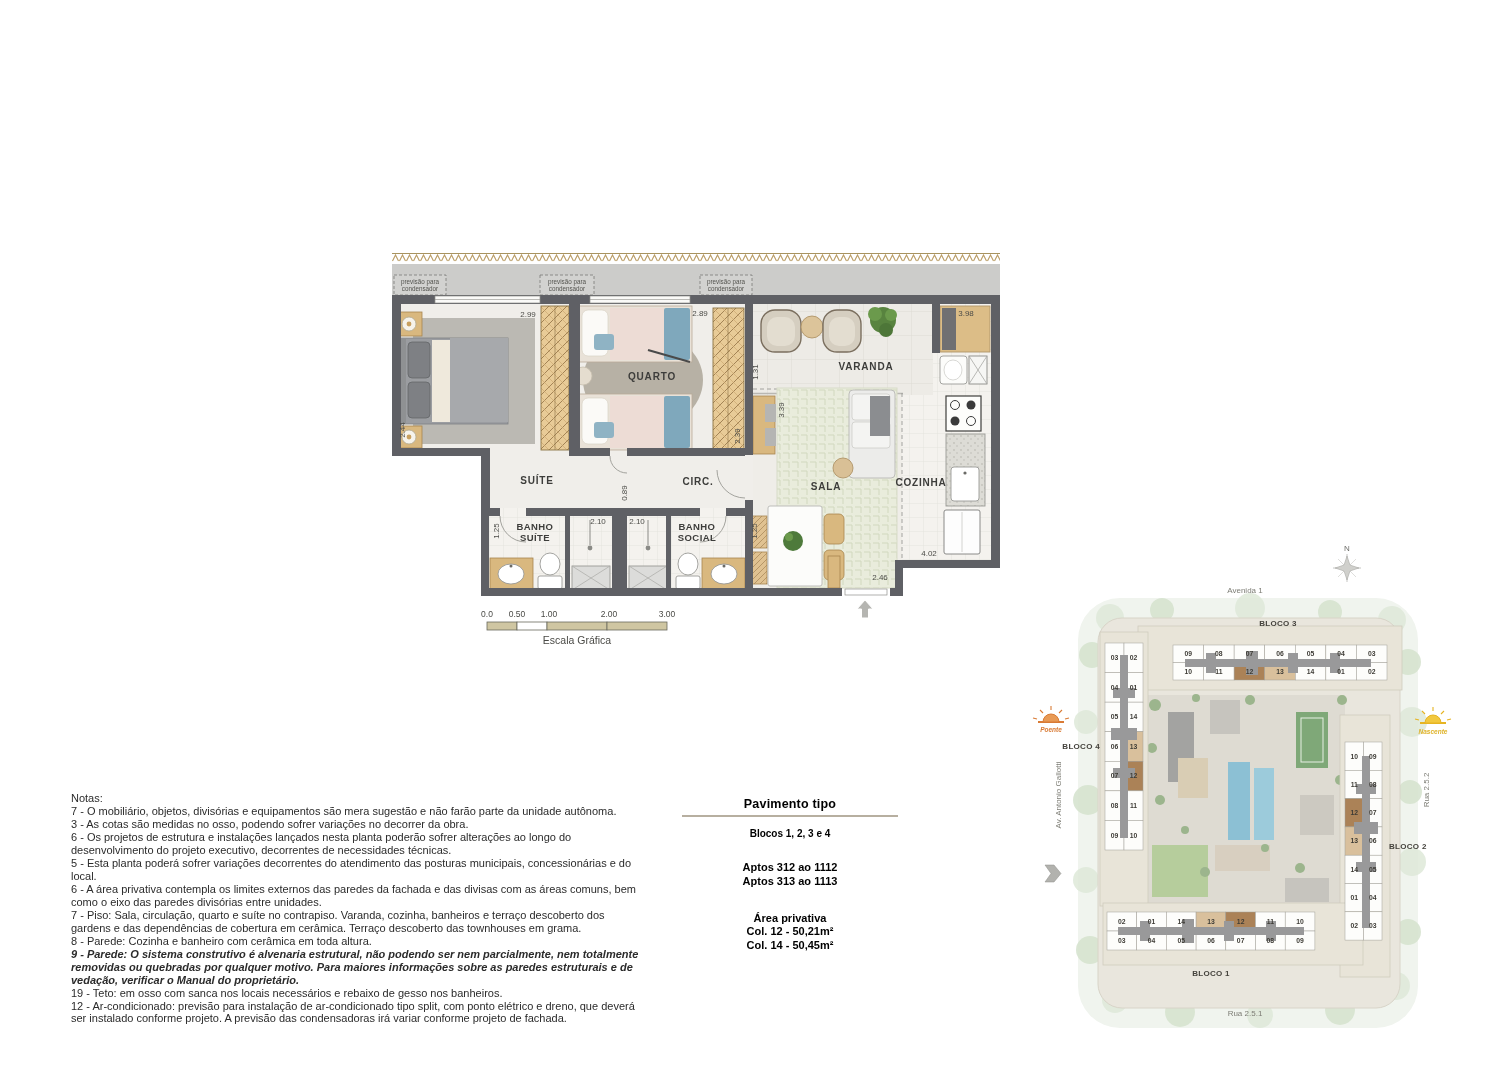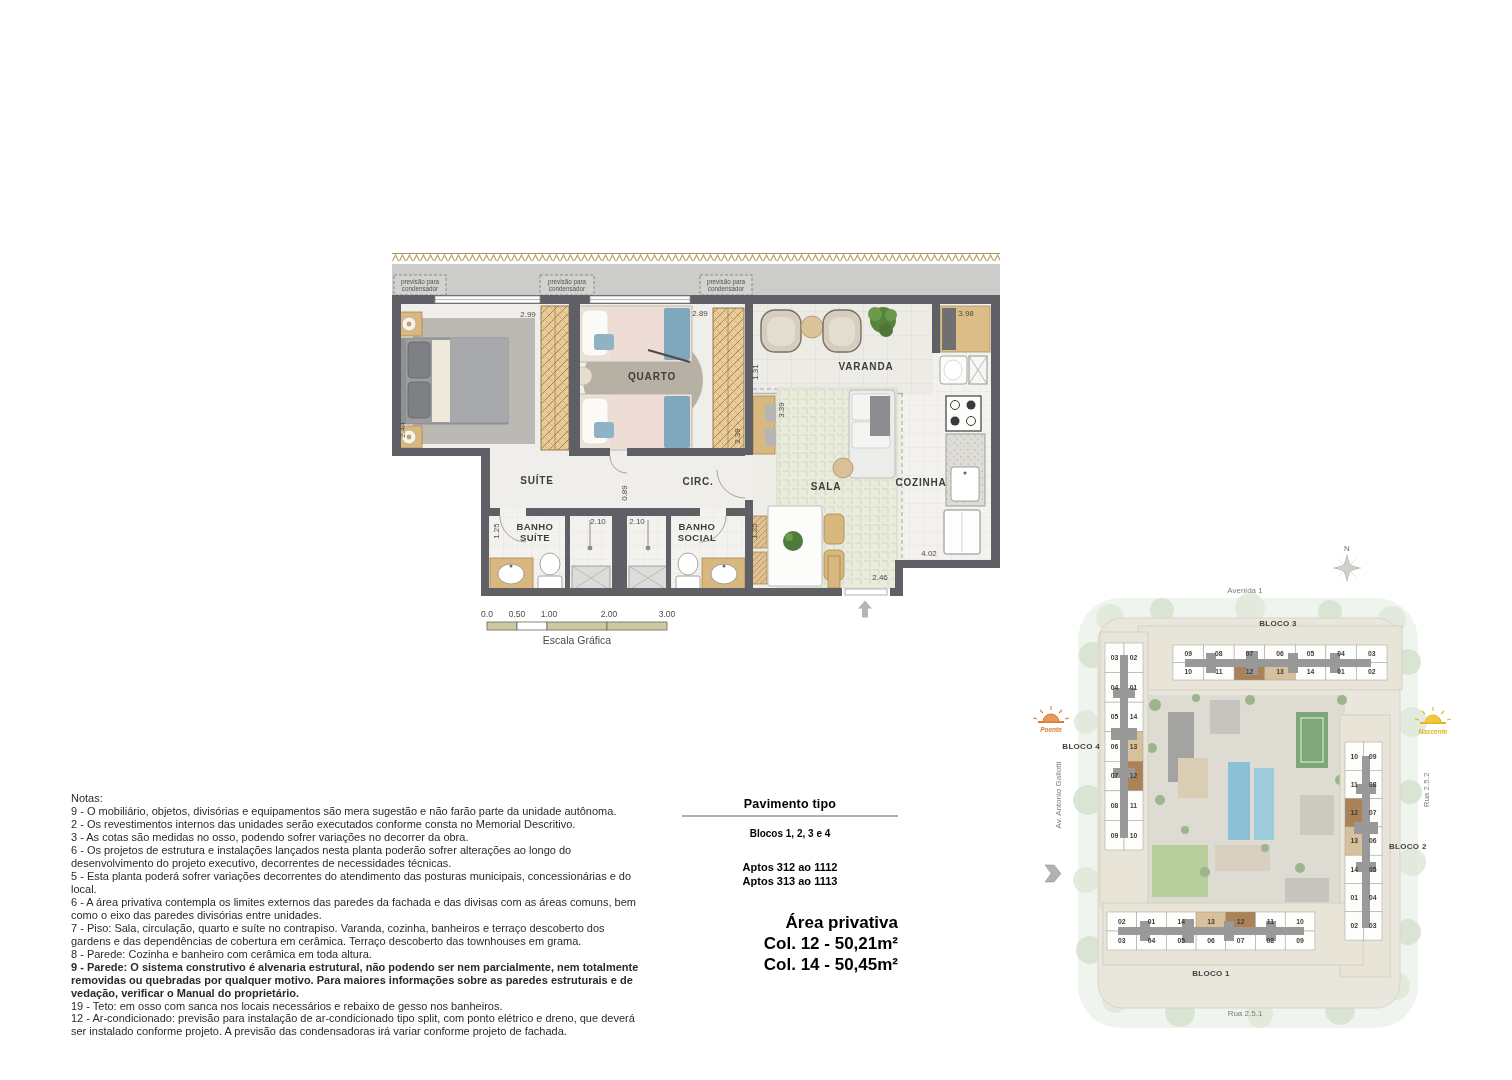--- a/index.html
+++ b/index.html
@@ -14,27 +14,27 @@
   .tick{font-size:8.5px;fill:#4a4a46;}
   .sg{font-size:10.5px;fill:#4a4a46;}
   .street{font-size:8px;fill:#7d7d75;}
   .blk{font-size:8px;font-weight:bold;fill:#44423c;letter-spacing:.3px;}
   .unit{font-size:6.8px;font-weight:bold;fill:#3e3c36;}
   .sunw{font-size:6.5px;font-style:italic;font-weight:bold;fill:#d97b35;}
   .sune{font-size:6.5px;font-style:italic;font-weight:bold;fill:#dfb32a;}
   .north{font-size:8px;fill:#6f6f6b;}
   .notes{position:absolute;left:64px;top:792px;width:580px;font-size:11px;line-height:1.18;color:#2b2b2b;}
   .notes p{margin:0;padding-left:7px;}
-  .notes .bold{font-weight:bold;}
+  .notes .bold{font-weight:bold;font-style:italic;}
   .info-panel{position:absolute;left:682px;top:797px;width:216px;text-align:center;color:#000000;}
   .ip-title{font-size:12.5px;font-weight:bold;letter-spacing:.2px;}
   .ip-rule{border-top:2px solid #b7afa0;margin-top:4px;}
   .ip-blocks{font-size:10px;font-weight:bold;margin-top:11px;}
   .ip-aptos{font-size:11px;font-weight:bold;margin-top:22px;line-height:1.25;}
-  .ip-area{font-size:17px;font-weight:bold;margin-top:23px;line-height:1.25;text-align:right;}
+  .ip-area{font-size:11px;font-weight:bold;margin-top:23px;line-height:1.25;}
 </style>
 </head>
 <body>
 
 <div class="page">
 
 <svg width="1512" height="1080" viewBox="0 0 1512 1080">
   <defs>
     <pattern id="saw" width="7" height="11" patternUnits="userSpaceOnUse">
       <path d="M0.5,8 L3.5,2 L6.5,8" fill="none" stroke="#b99b63" stroke-width="1.1"></path>
@@ -562,22 +562,21 @@
     <text class="street" x="1245" y="593" text-anchor="middle">Avenida 1</text>
     <text class="street" x="1245" y="1016" text-anchor="middle">Rua 2.5.1</text>
     <text class="street" x="1429" y="790" text-anchor="middle" transform="rotate(-90 1429 790)">Rua 2.5.2</text>
     <text class="street" x="1061" y="795" text-anchor="middle" transform="rotate(-90 1061 795)">Av. Antonio Gallotti</text>
   </g>
 </svg>
 
 <div class="notes">
   <p>Notas:</p>
   <div id="notes-list">
-        <p>9 - O mobiliário, objetos, divisórias e equipamentos são mera sugestão e não farão parte da unidade autônoma.</p>
-        <p>2 - Os revestimentos internos das unidades serão executados conforme consta no Memorial Descritivo.</p>
+        <p>7 - O mobiliário, objetos, divisórias e equipamentos são mera sugestão e não farão parte da unidade autônoma.</p>
         <p>3 - As cotas são medidas no osso, podendo sofrer variações no decorrer da obra.</p>
         <p>6 - Os projetos de estrutura e instalações lançados nesta planta poderão sofrer alterações ao longo do desenvolvimento do projeto executivo, decorrentes de necessidades técnicas.</p>
         <p>5 - Esta planta poderá sofrer variações decorrentes do atendimento das posturas municipais, concessionárias e do local.</p>
         <p>6 - A área privativa contempla os limites externos das paredes da fachada e das divisas com as áreas comuns, bem como o eixo das paredes divisórias entre unidades.</p>
         <p>7 - Piso: Sala, circulação, quarto e suíte no contrapiso. Varanda, cozinha, banheiros e terraço descoberto dos gardens e das dependências de cobertura em cerâmica. Terraço descoberto das townhouses em grama.</p>
         <p>8 - Parede: Cozinha e banheiro com cerâmica em toda altura.</p>
         <p class="bold">9 - Parede: O sistema construtivo é alvenaria estrutural, não podendo ser nem parcialmente, nem totalmente removidas ou quebradas por qualquer motivo. Para maiores informações sobre as paredes estruturais e de vedação, verificar o Manual do proprietário.</p>
         <p>19 - Teto: em osso com sanca nos locais necessários e rebaixo de gesso nos banheiros.</p>
         <p>12 - Ar-condicionado: previsão para instalação de ar-condicionado tipo split, com ponto elétrico e dreno, que deverá ser instalado conforme projeto. A previsão das condensadoras irá variar conforme projeto de fachada.</p>
       </div>

